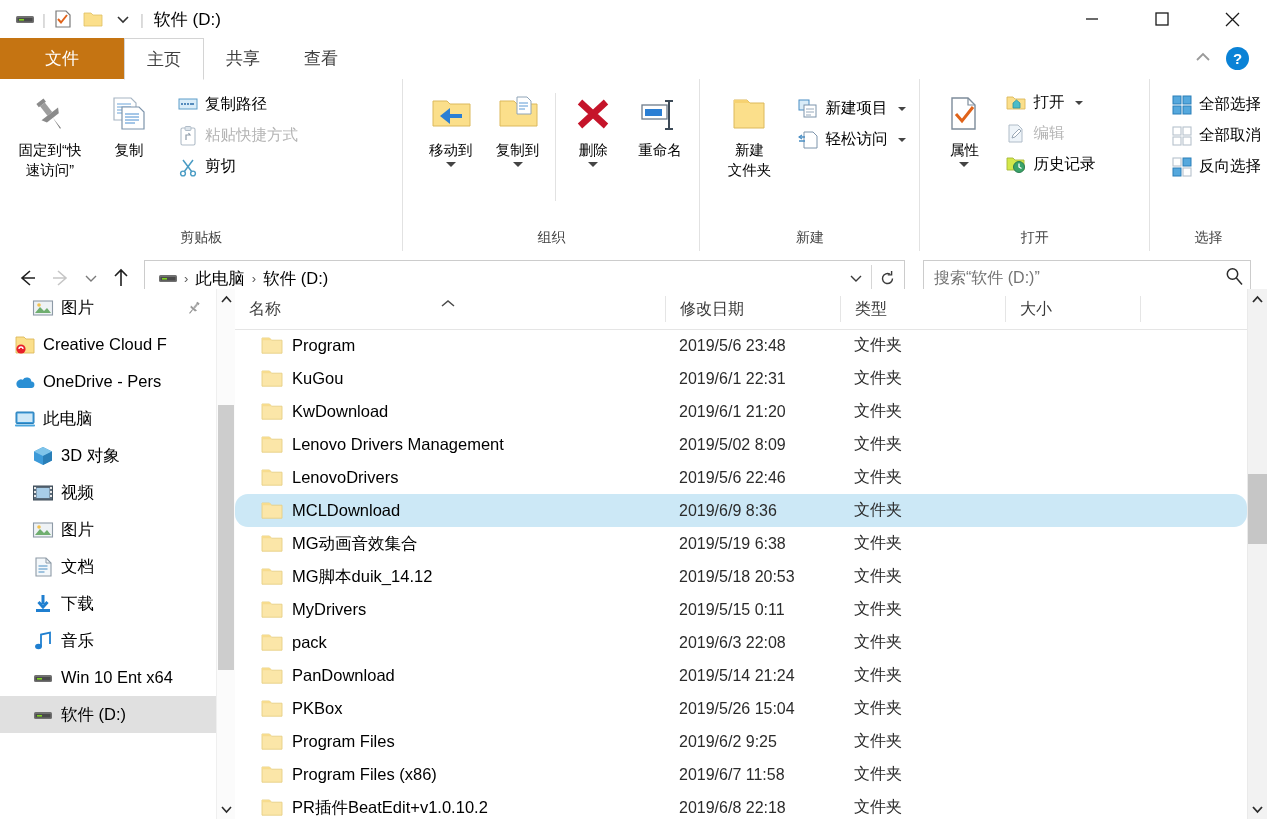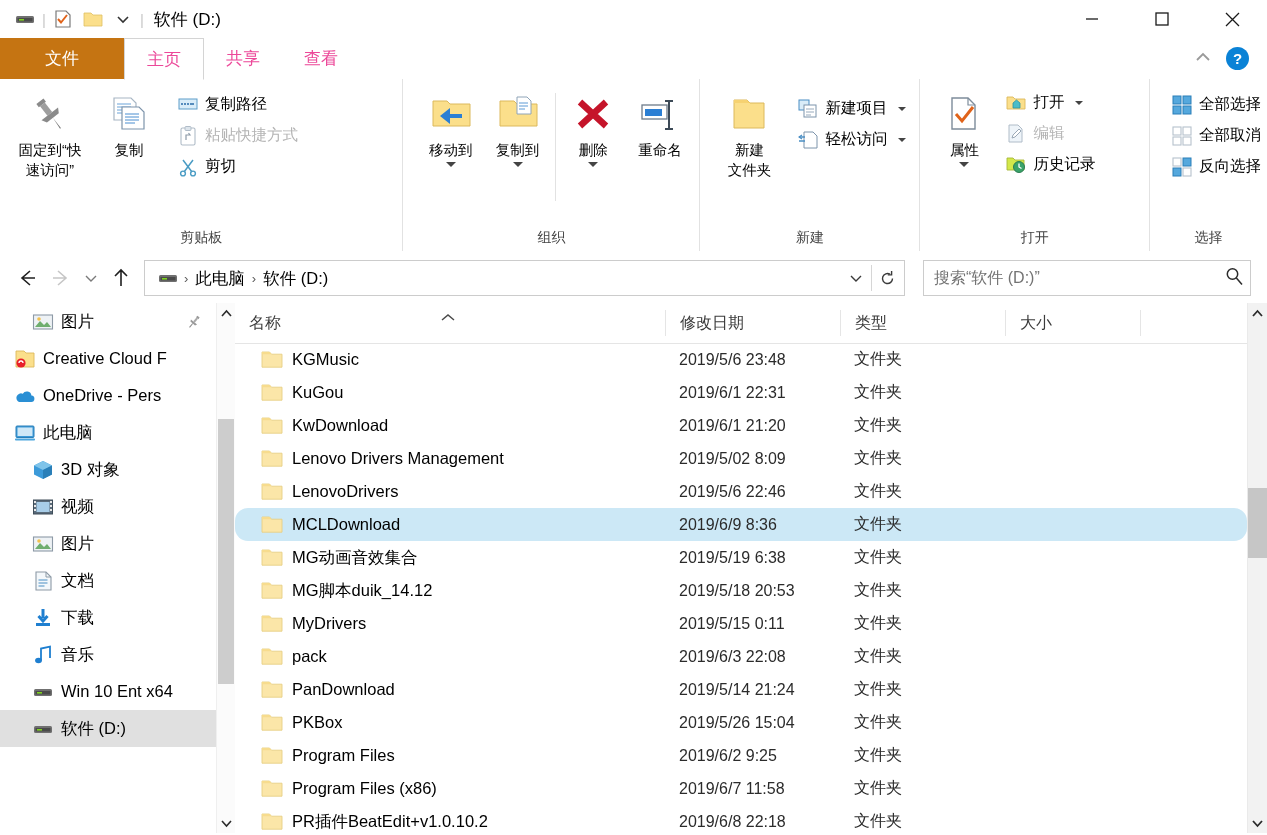--- a/index.html
+++ b/index.html
@@ -54,21 +54,21 @@
   .tabstrip {
     position: absolute; left: 0; top: 38px;
     width: 1267px; height: 41px;
     background: #ffffff;
     display: flex; align-items: stretch;
     border-bottom: 1px solid #d4d4d4;
   }
   .tab {
     padding: 0 22px;
     display: flex; align-items: center; justify-content: center;
-    font-size: 17px; color: #ec4899;
+    font-size: 17px; color: #404040;
     cursor: default;
     position: relative;
   }
   .tab.file {
     background: #c57412; color: #ffffff;
     min-width: 80px;
   }
   .tab.active {
     background: #ffffff;
     border-left: 1px solid #d4d4d4;
@@ -188,21 +188,21 @@
   }
   .searchbox {
     width: 310px; height: 34px; margin-right: 16px; margin-left: 16px;
     border: 1px solid #cccccc; background: #ffffff;
     display: flex; align-items: center; padding: 0 6px 0 10px;
   }
   .search-ph { font-size: 16px; color: #737373; flex: 1; white-space: nowrap; }
 
   
   .content {
-    position: absolute; left: 0; top: 303px;
+    position: absolute; left: 0; top: 289px;
     width: 1267px; height: 530px;
     display: flex;
     background: #ffffff;
   }
 
   
   .sidebar {
     width: 216px; height: 530px;
     background: #ffffff;
     overflow: hidden;
@@ -846,21 +846,21 @@
         </div>
       <div class="rows" id="rows">
           <div class="frow">
             <div class="fname" style="width:430px">
        <span class="fico">
                 <svg width="22" height="19" viewBox="0 0 22 19">
         <path d="M1 2 h7.5 l2 2.2 h10.5 v13 h-20 z" fill="#fbe6a8" stroke="#e6cf85" stroke-width="0.9"></path>
         <path d="M1 2 h7.5 l2 2.2 h-9.5 z" fill="#f7dc8e"></path>
                 </svg>
               </span>
-       <span>KGMusic</span>
+       <span>Program</span>
      </div>
      <div class="fdate" style="width:175px">2019/5/6 23:48</div>
      <div class="ftype" style="width:165px">文件夹</div>
      <div class="fsize" style="width:135px"></div>
           </div>
           <div class="frow">
             <div class="fname" style="width:430px">
        <span class="fico">
                 <svg width="22" height="19" viewBox="0 0 22 19">
         <path d="M1 2 h7.5 l2 2.2 h10.5 v13 h-20 z" fill="#fbe6a8" stroke="#e6cf85" stroke-width="0.9"></path>

